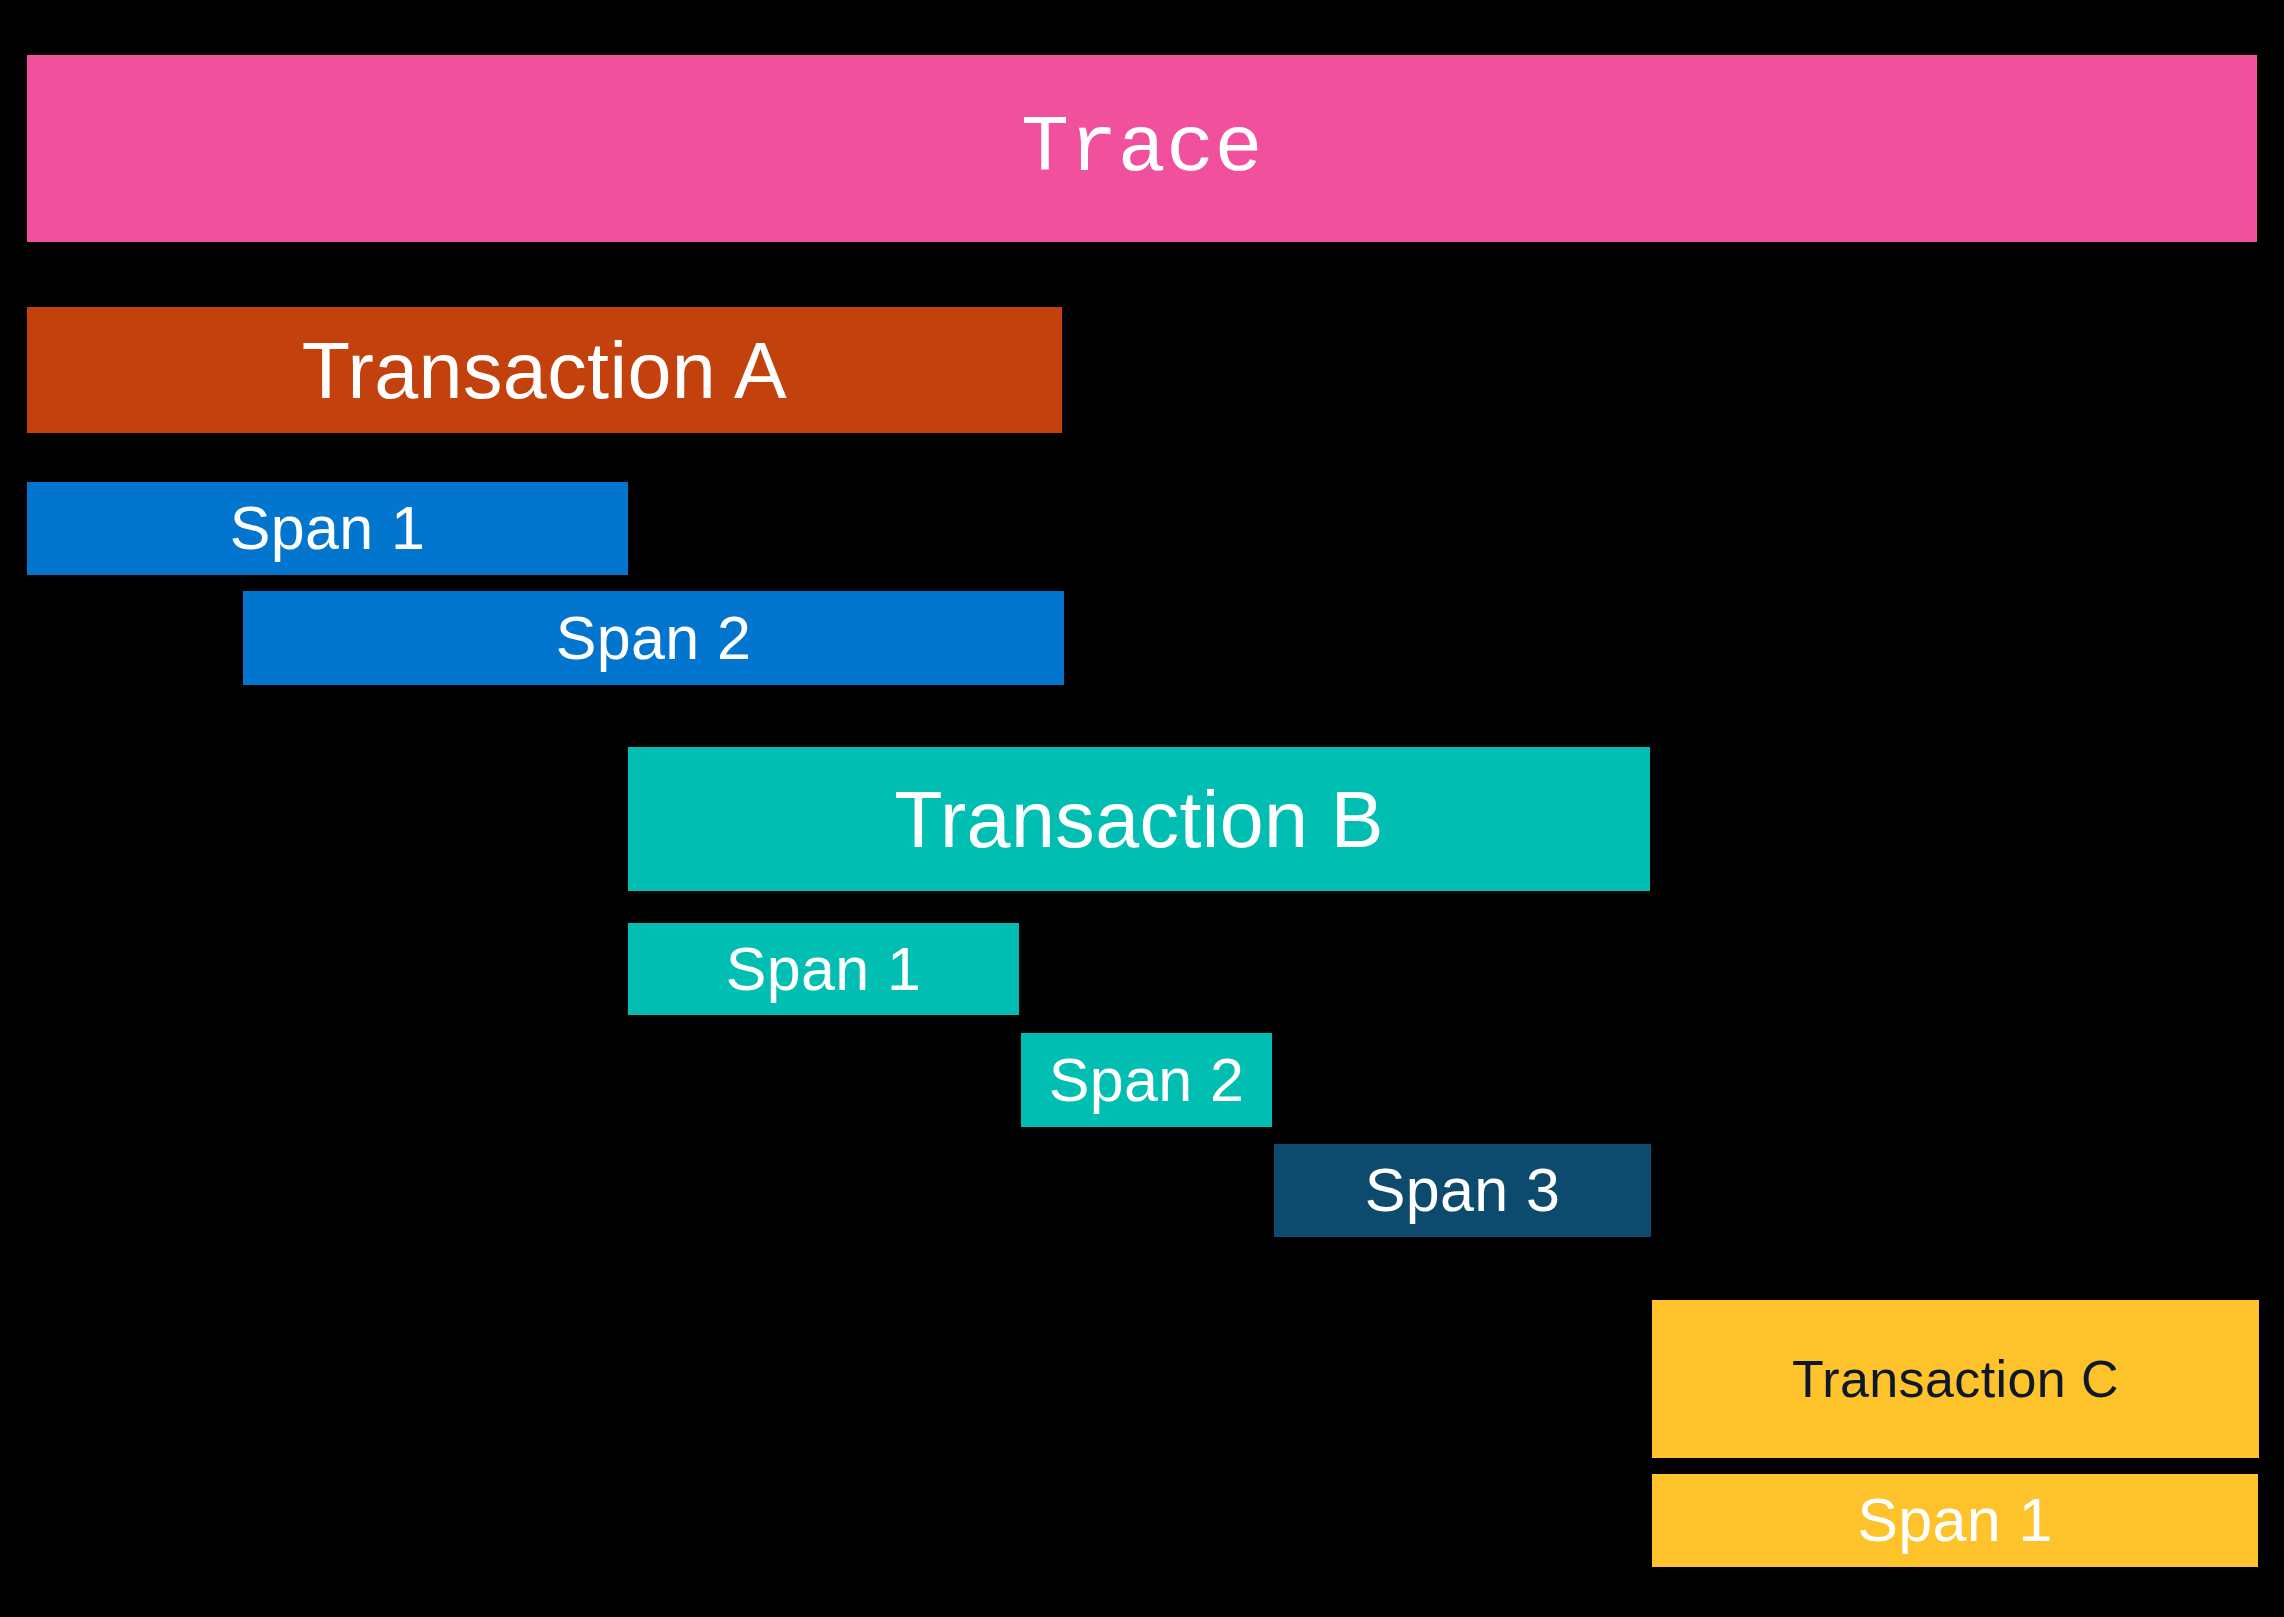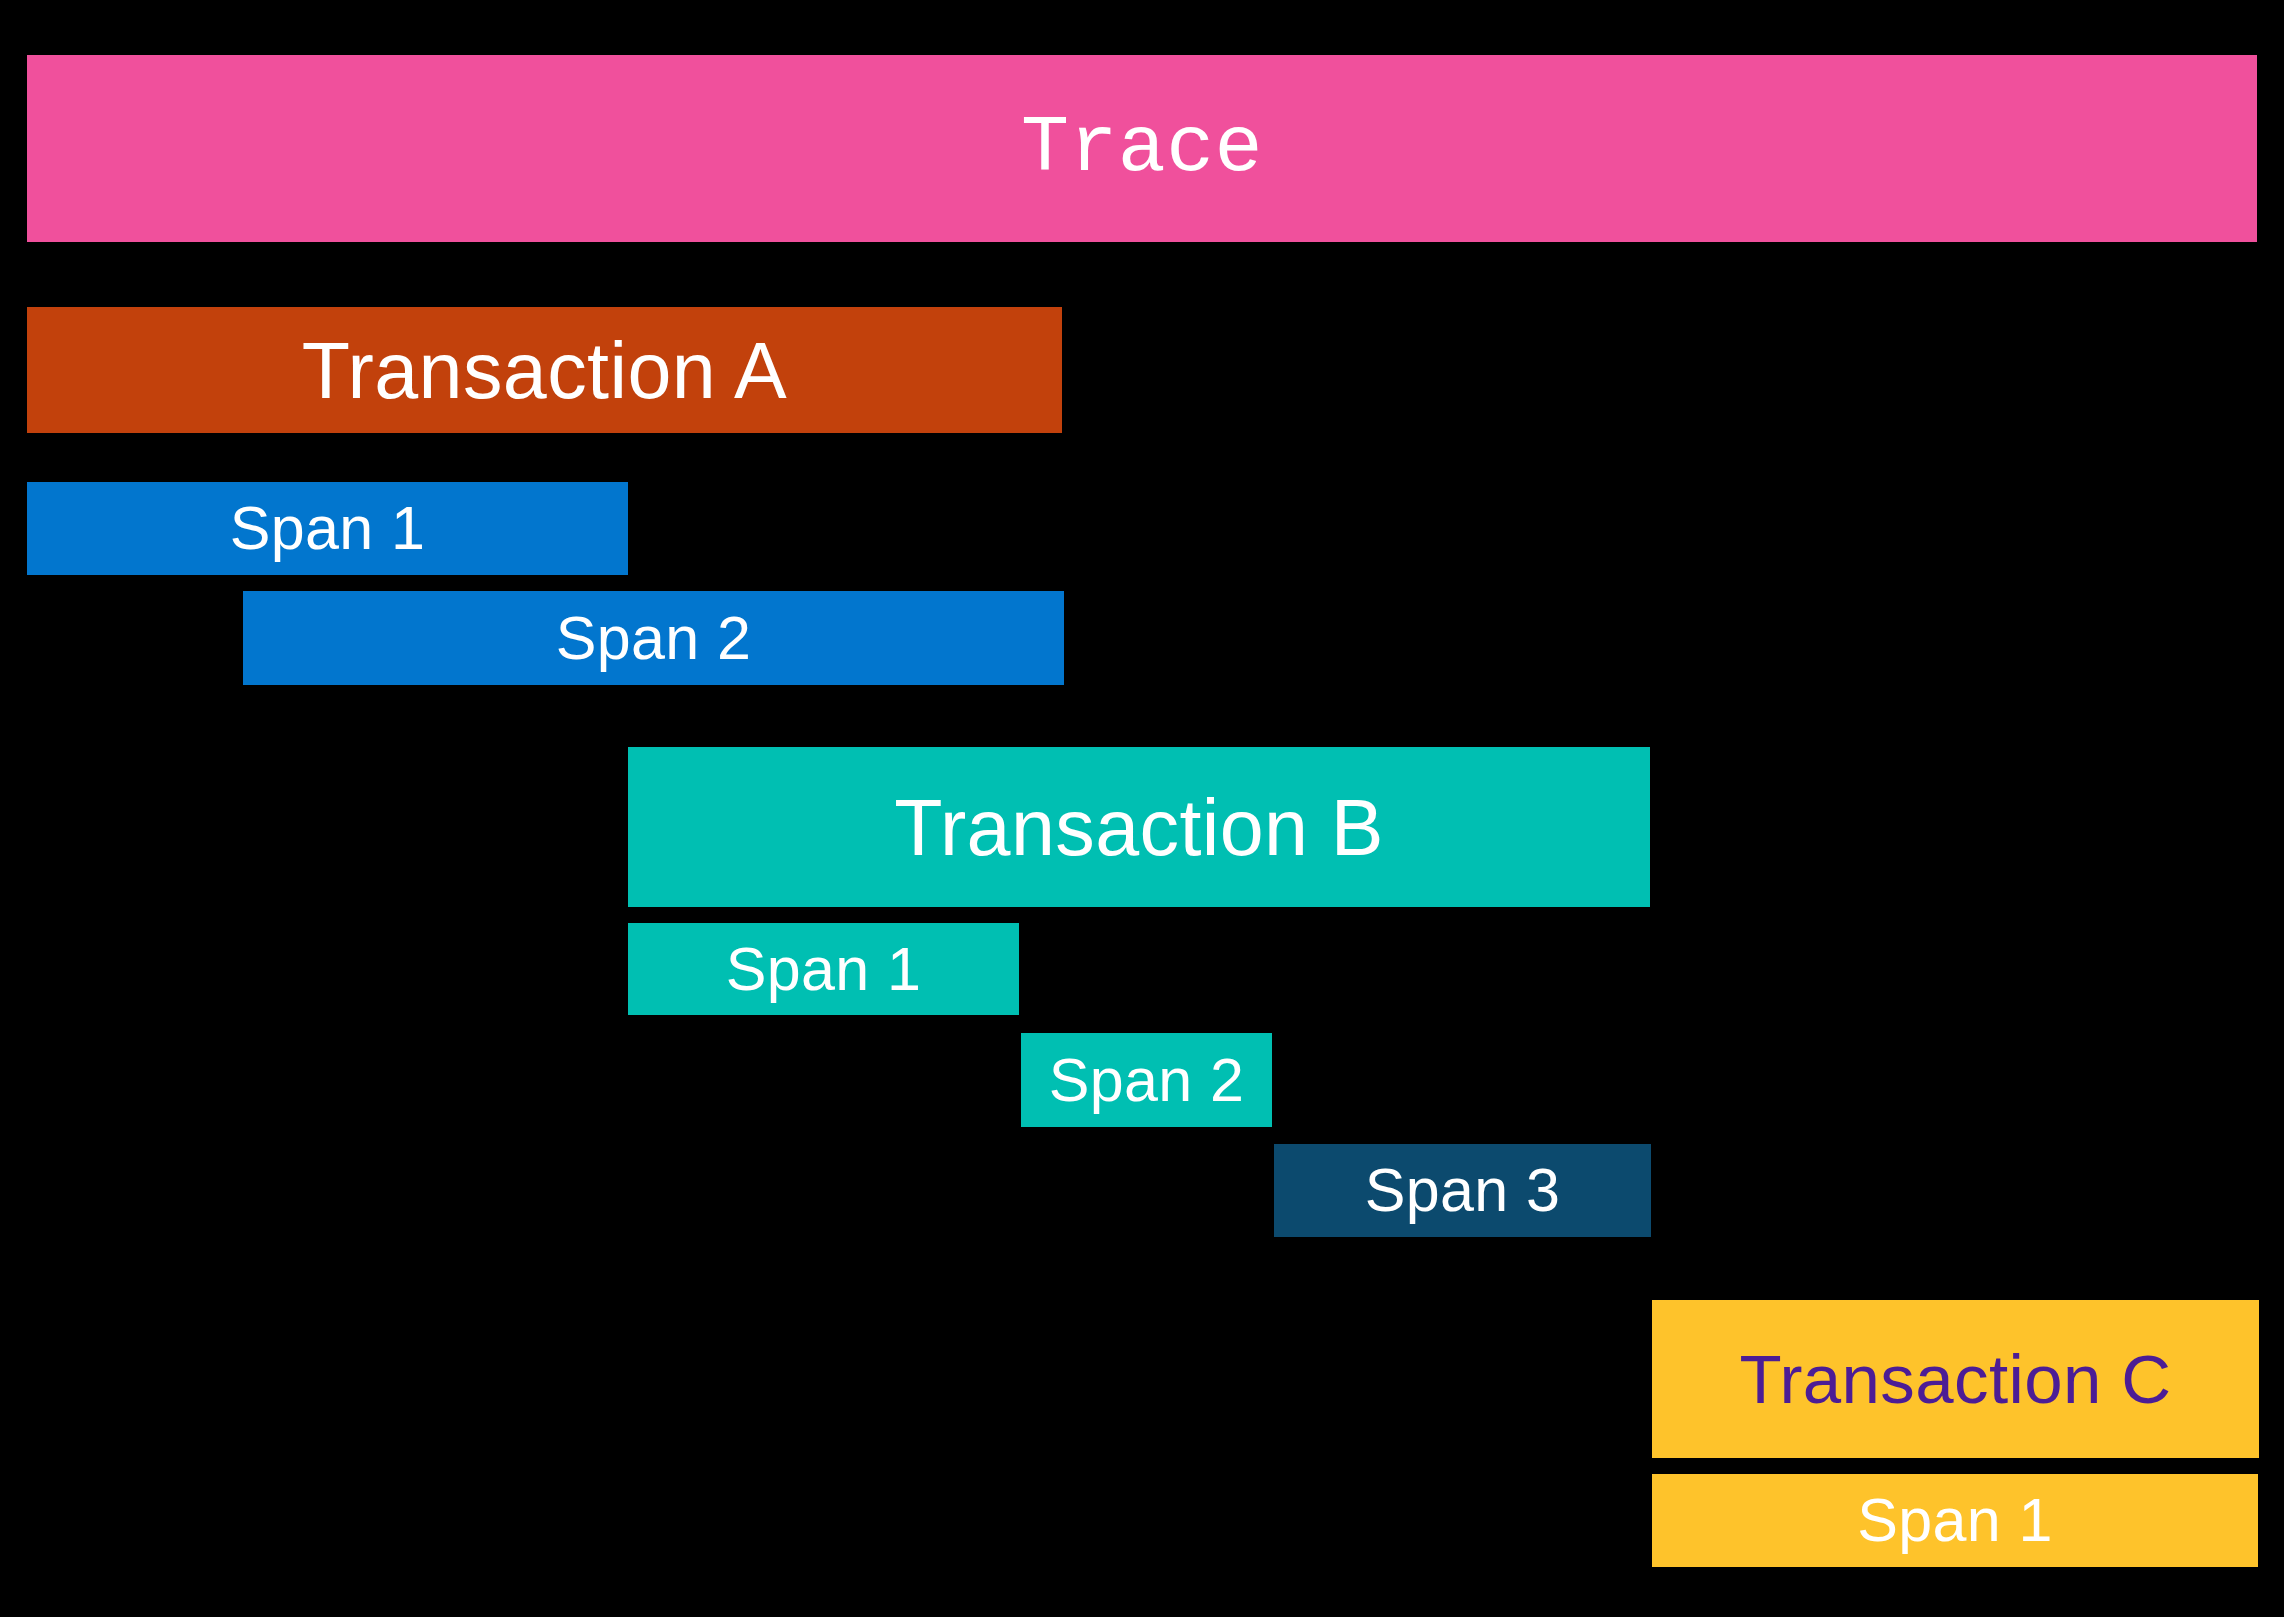--- a/index.html
+++ b/index.html
@@ -42,32 +42,32 @@
     </div>
     <div class="bar" style="left: 27px; top: 307px; width: 1035px; height: 126px; background: #c2410c; text-align: center;">
       <span class="bar-label" style="font-size: 79px; color: rgb(255, 255, 255);">Transaction A</span>
     </div>
     <div class="bar" style="left: 27px; top: 482px; width: 601px; height: 93px; background: rgb(2, 118, 206);">
       <span class="bar-label" style="font-size: 61px; color: rgb(255, 255, 255);">Span 1</span>
     </div>
     <div class="bar" style="left: 243px; top: 591px; width: 821px; height: 94px; background: rgb(2, 118, 206);">
       <span class="bar-label" style="font-size: 61px; color: rgb(255, 255, 255);">Span 2</span>
     </div>
-    <div class="bar" style="left: 628px; top: 747px; width: 1022px; height: 160px; background: rgb(0, 191, 178);">
+    <div class="bar" style="left: 628px; top: 747px; width: 1022px; height: 144px; background: rgb(0, 191, 178);">
       <span class="bar-label" style="font-size: 79px; color: rgb(255, 255, 255);">Transaction B</span>
     </div>
     <div class="bar" style="left: 628px; top: 923px; width: 391px; height: 92px; background: rgb(0, 191, 178);">
       <span class="bar-label" style="font-size: 61px; color: rgb(255, 255, 255);">Span 1</span>
     </div>
     <div class="bar" style="left: 1021px; top: 1033px; width: 251px; height: 94px; background: rgb(0, 191, 178);">
       <span class="bar-label" style="font-size: 61px; color: rgb(255, 255, 255);">Span 2</span>
     </div>
     <div class="bar" style="left: 1274px; top: 1144px; width: 377px; height: 93px; background: #0c4a6e;">
       <span class="bar-label" style="font-size: 61px; color: rgb(255, 255, 255);">Span 3</span>
     </div>
     <div class="bar" style="left: 1652px; top: 1300px; width: 607px; height: 158px; background: rgb(254, 195, 43);">
-      <span class="bar-label" style="font-size: 69px; color: #4c1d95;">Transaction C</span>
+      <span class="bar-label" style="font-size: 52px; color: #0f172a;">Transaction C</span>
     </div>
     <div class="bar" style="left: 1652px; top: 1474px; width: 606px; height: 93px; background: rgb(254, 195, 43);">
       <span class="bar-label" style="font-size: 61px; color: rgb(255, 255, 255);">Span 1</span>
     </div>
   </div>
 
 
 </body></html>

